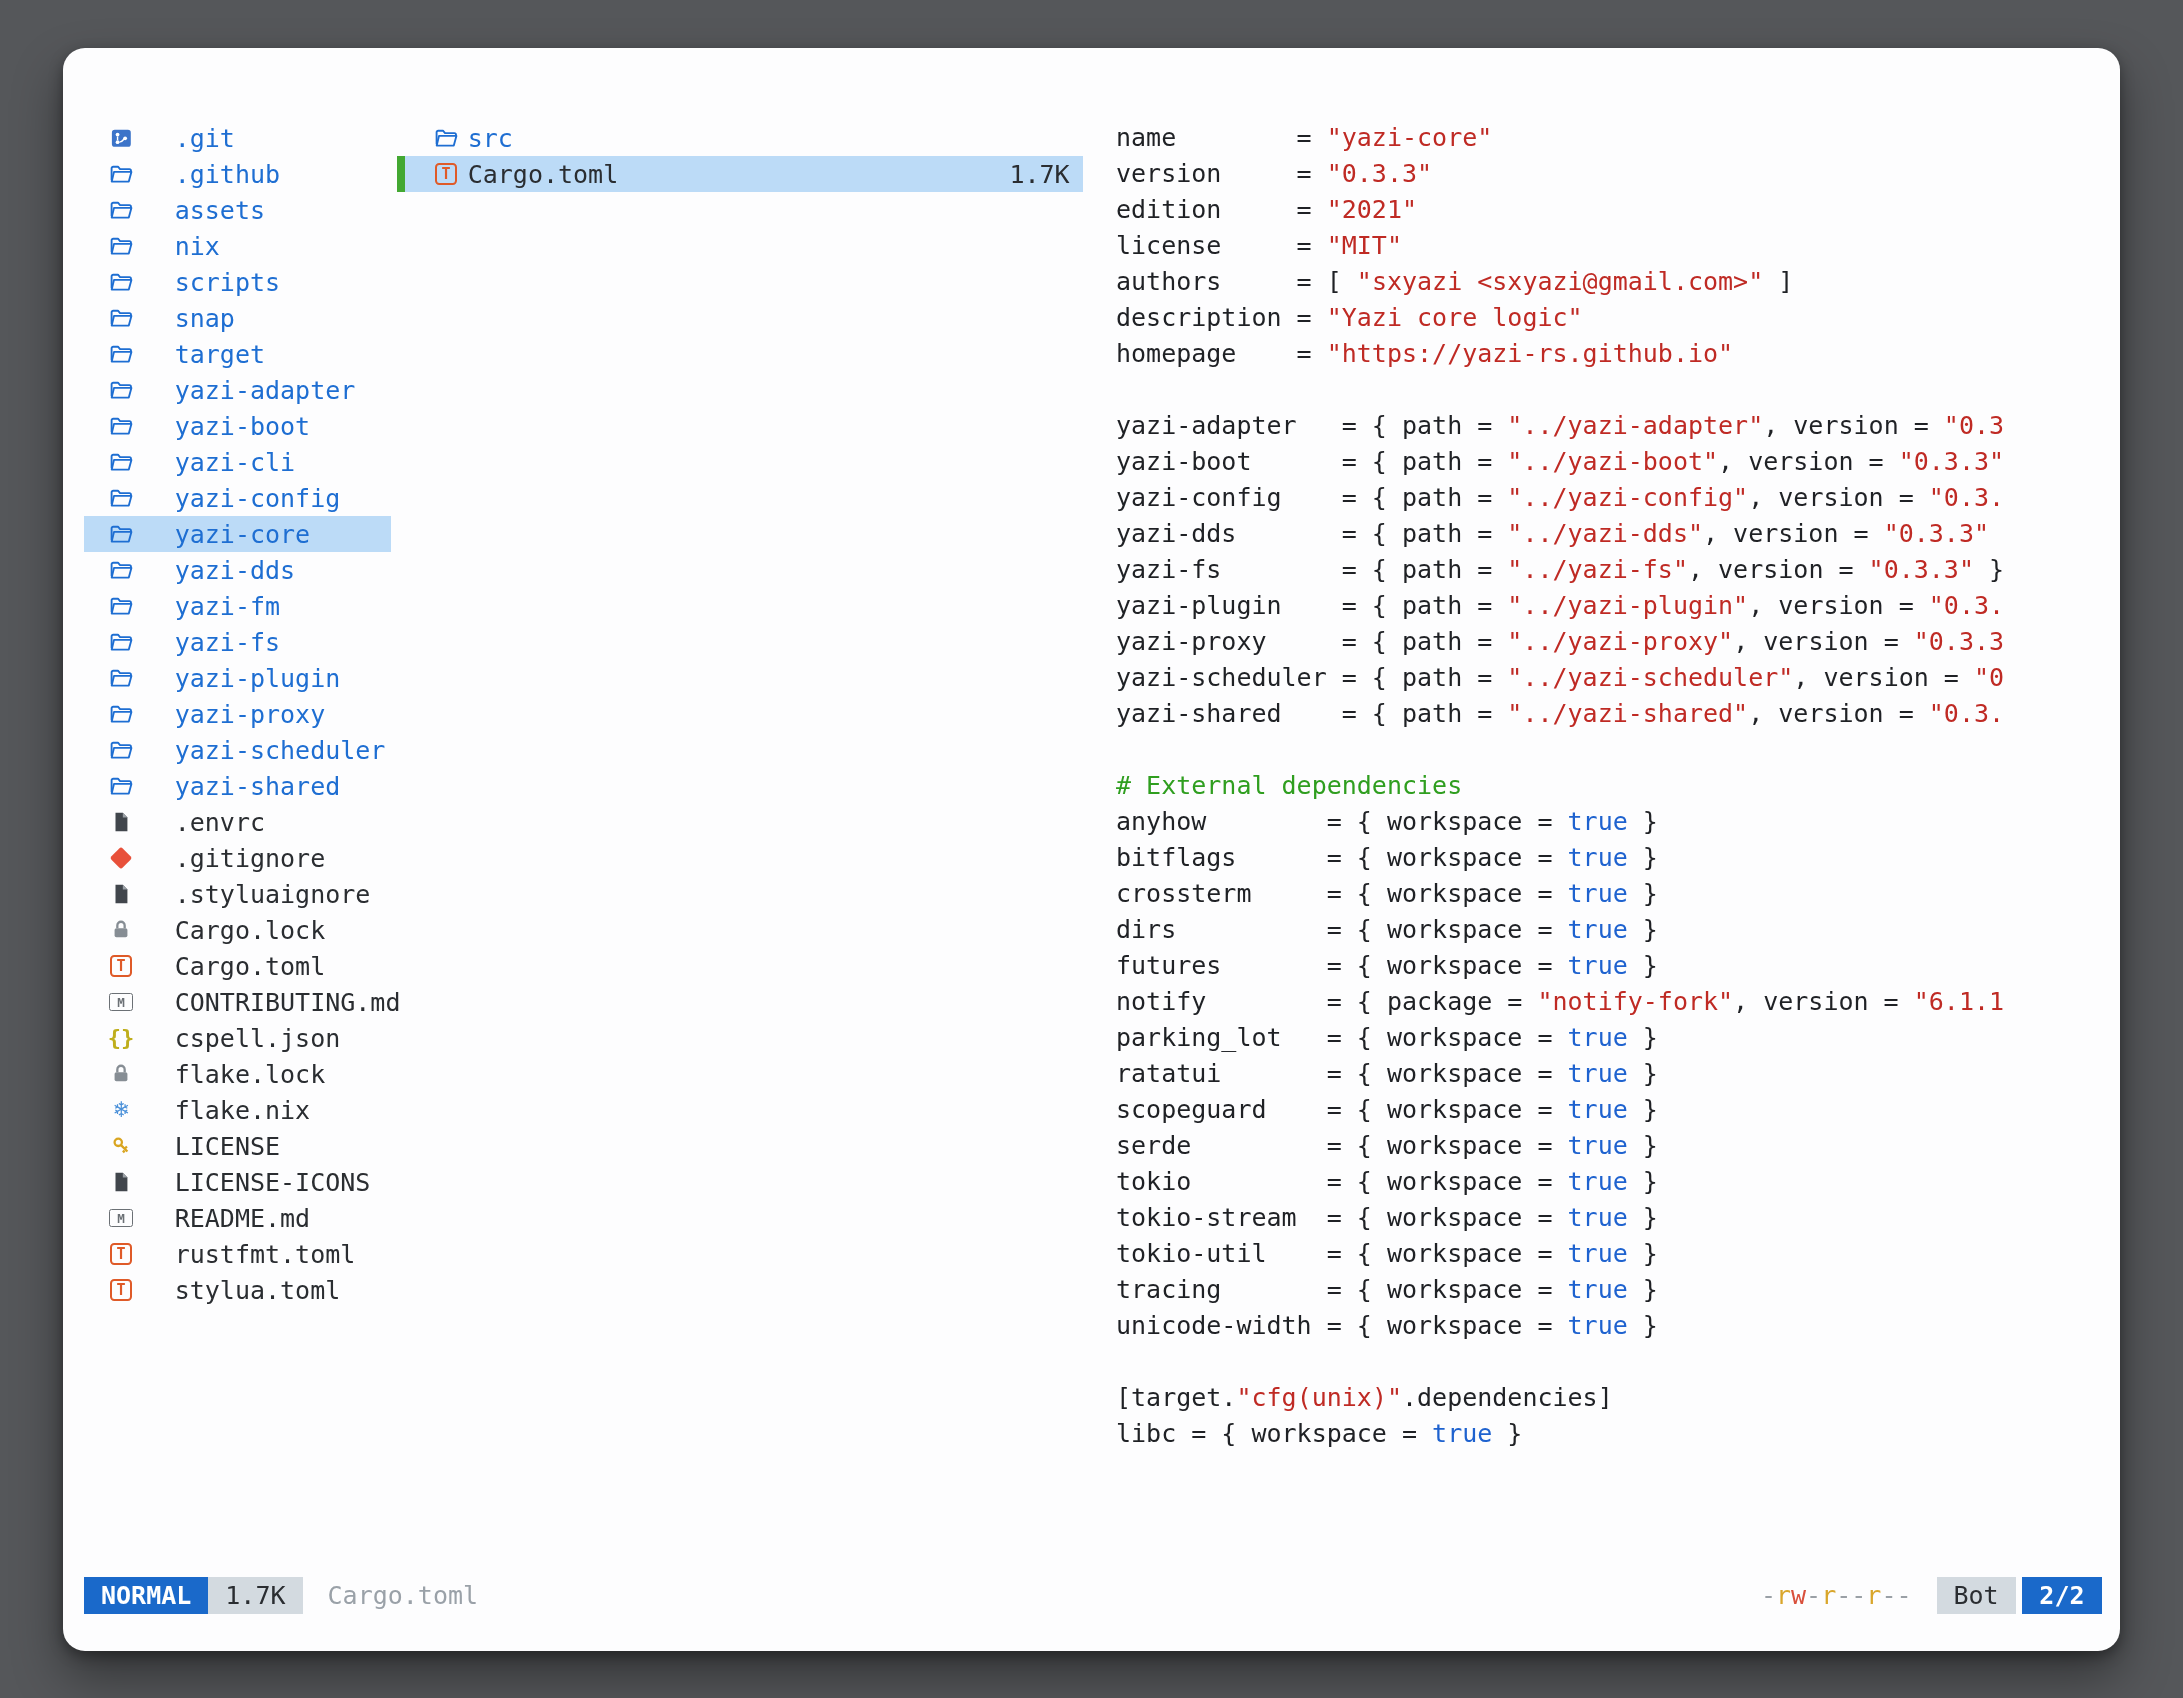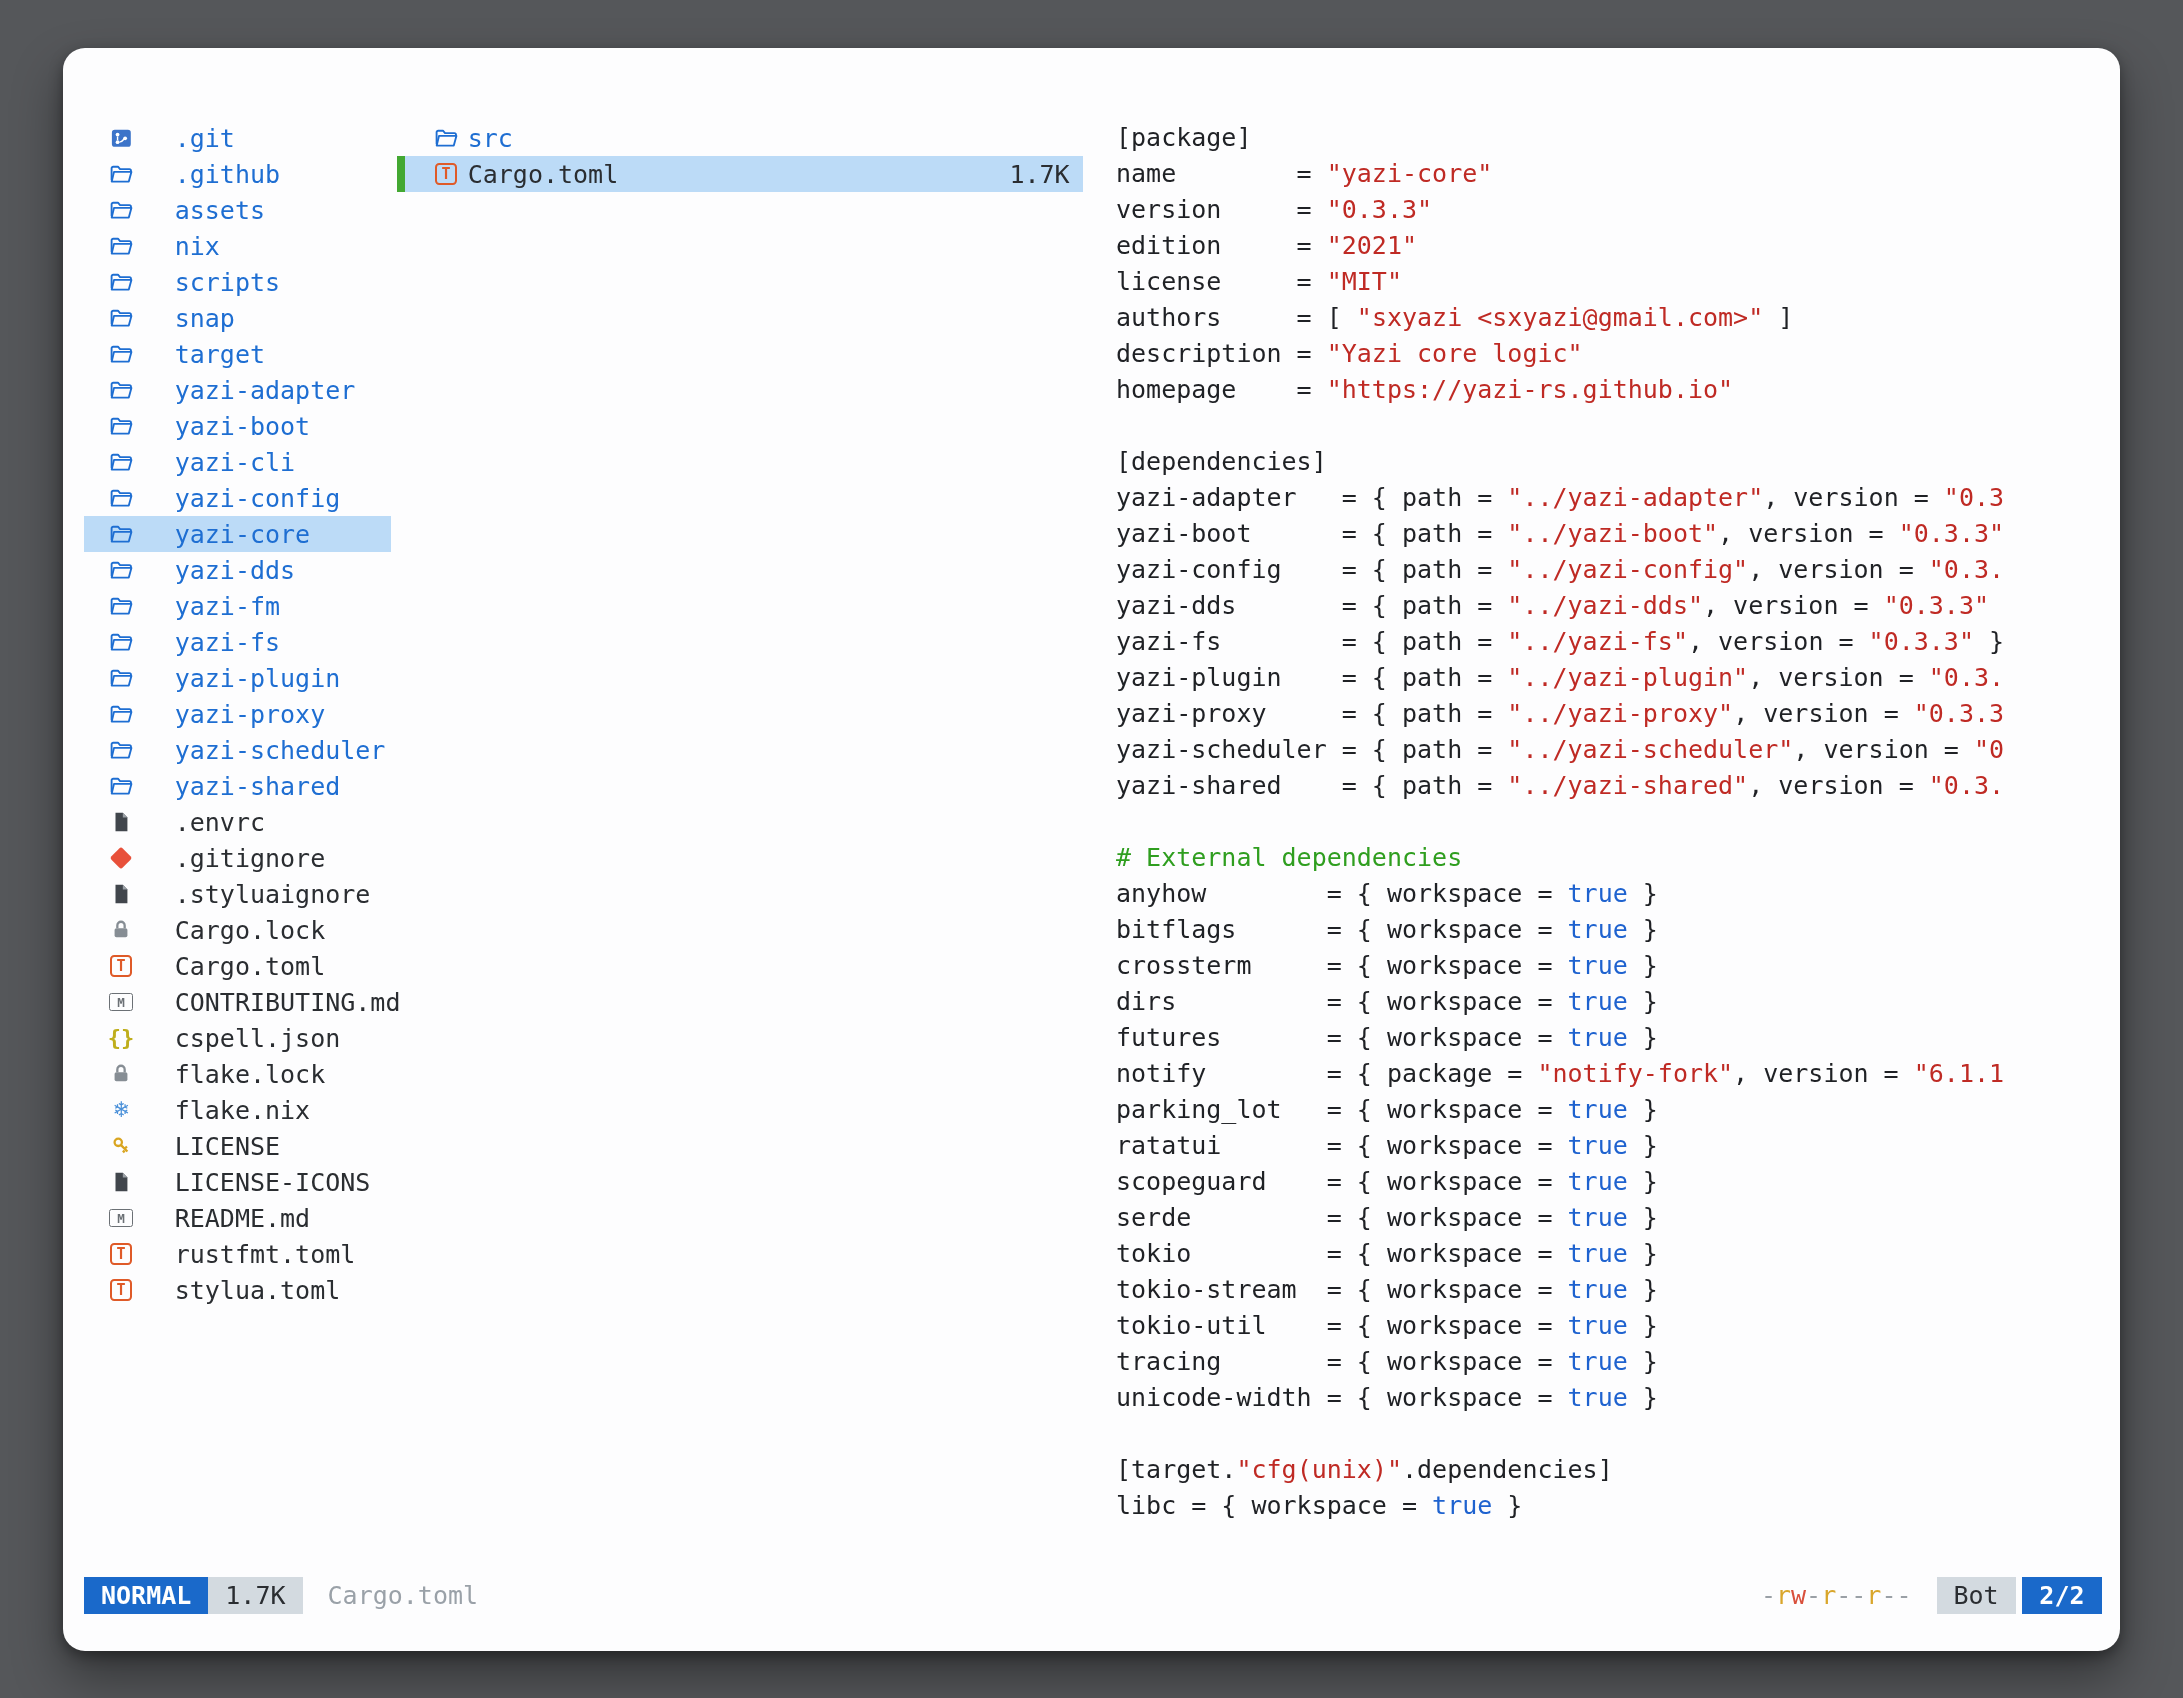--- a/index.html
+++ b/index.html
@@ -192,30 +192,28 @@
       <div class="row file"><span class="icon"><span class="badge-toml">T</span></span><span class="label">stylua.toml</span></div>
     </div>
   <div class="pane pane-middle">
       <div class="row folder"><span class="icon"><svg width="25" height="25" viewBox="0 0 24 24" fill="none">
             <path d="M2.5 17.5V6c0-.8.7-1.5 1.5-1.5h4.6l2 2.3h9c.8 0 1.5.7 1.5 1.5v1.2" stroke="#1e6ed2" stroke-width="1.8" stroke-linejoin="round"></path>
             <path d="M4.8 9.5h16.7L19 18.8H2.6z" stroke="#1e6ed2" stroke-width="1.8" stroke-linejoin="round"></path>
           </svg></span><span class="label">src</span></div>
       <div class="row file selected"><span class="selbar"></span><span class="icon"><span class="badge-toml">T</span></span><span class="label">Cargo.toml</span><span class="size">1.7K</span></div>
     </div>
   <div class="pane pane-right">
-      <div class="pline"><span class="seg-p">[package]</span></div>
       <div class="pline"><span class="seg-p">name        = </span><span class="seg-s">"yazi-core"</span></div>
       <div class="pline"><span class="seg-p">version     = </span><span class="seg-s">"0.3.3"</span></div>
       <div class="pline"><span class="seg-p">edition     = </span><span class="seg-s">"2021"</span></div>
       <div class="pline"><span class="seg-p">license     = </span><span class="seg-s">"MIT"</span></div>
       <div class="pline"><span class="seg-p">authors     = [ </span><span class="seg-s">"sxyazi &lt;sxyazi@gmail.com&gt;"</span><span class="seg-p"> ]</span></div>
       <div class="pline"><span class="seg-p">description = </span><span class="seg-s">"Yazi core logic"</span></div>
       <div class="pline"><span class="seg-p">homepage    = </span><span class="seg-s">"https://yazi-rs.github.io"</span></div>
       <div class="pline">&nbsp;</div>
-      <div class="pline"><span class="seg-p">[dependencies]</span></div>
       <div class="pline"><span class="seg-p">yazi-adapter   = { path = </span><span class="seg-s">"../yazi-adapter"</span><span class="seg-p">, version = </span><span class="seg-s">"0.3</span></div>
       <div class="pline"><span class="seg-p">yazi-boot      = { path = </span><span class="seg-s">"../yazi-boot"</span><span class="seg-p">, version = </span><span class="seg-s">"0.3.3"</span></div>
       <div class="pline"><span class="seg-p">yazi-config    = { path = </span><span class="seg-s">"../yazi-config"</span><span class="seg-p">, version = </span><span class="seg-s">"0.3.</span></div>
       <div class="pline"><span class="seg-p">yazi-dds       = { path = </span><span class="seg-s">"../yazi-dds"</span><span class="seg-p">, version = </span><span class="seg-s">"0.3.3"</span></div>
       <div class="pline"><span class="seg-p">yazi-fs        = { path = </span><span class="seg-s">"../yazi-fs"</span><span class="seg-p">, version = </span><span class="seg-s">"0.3.3"</span><span class="seg-p"> }</span></div>
       <div class="pline"><span class="seg-p">yazi-plugin    = { path = </span><span class="seg-s">"../yazi-plugin"</span><span class="seg-p">, version = </span><span class="seg-s">"0.3.</span></div>
       <div class="pline"><span class="seg-p">yazi-proxy     = { path = </span><span class="seg-s">"../yazi-proxy"</span><span class="seg-p">, version = </span><span class="seg-s">"0.3.3</span></div>
       <div class="pline"><span class="seg-p">yazi-scheduler = { path = </span><span class="seg-s">"../yazi-scheduler"</span><span class="seg-p">, version = </span><span class="seg-s">"0</span></div>
       <div class="pline"><span class="seg-p">yazi-shared    = { path = </span><span class="seg-s">"../yazi-shared"</span><span class="seg-p">, version = </span><span class="seg-s">"0.3.</span></div>
       <div class="pline">&nbsp;</div>

